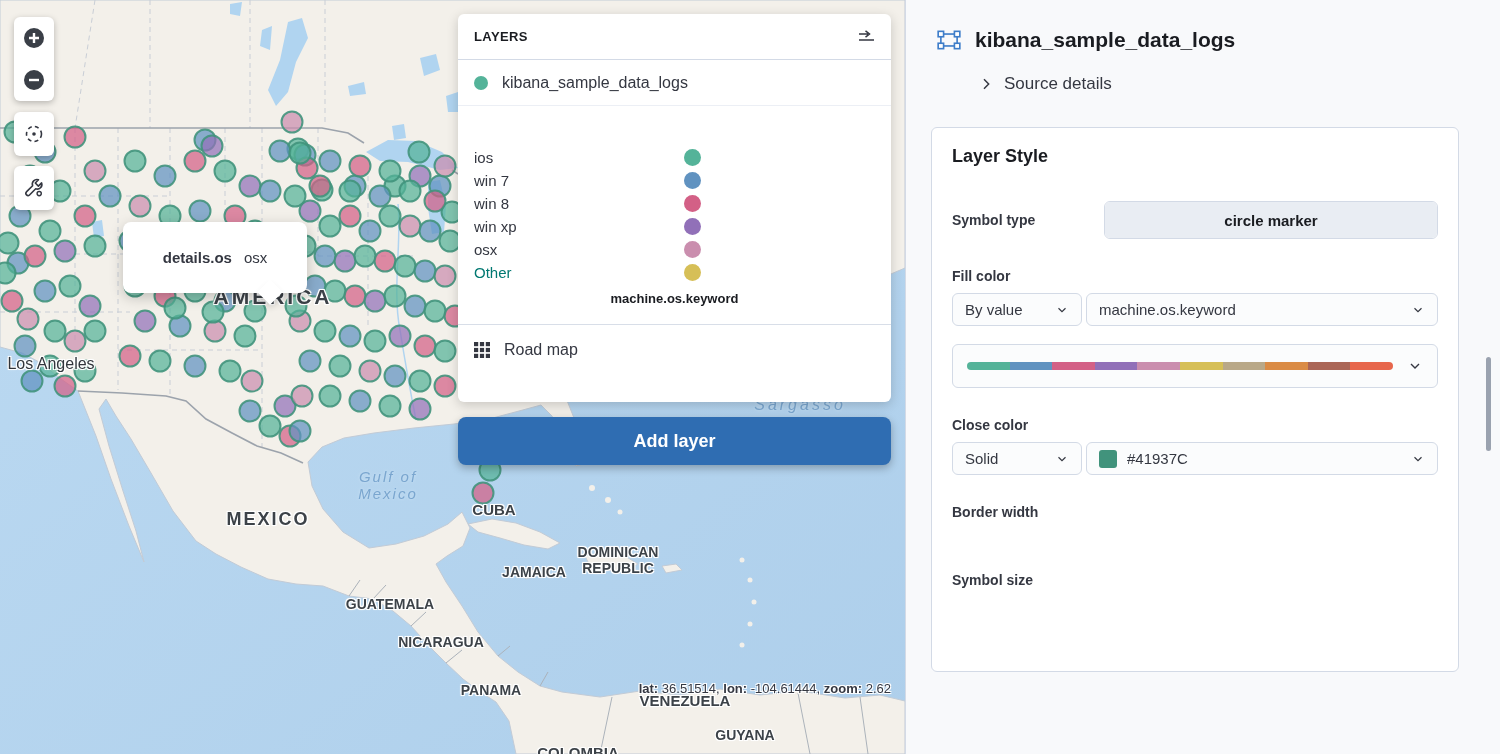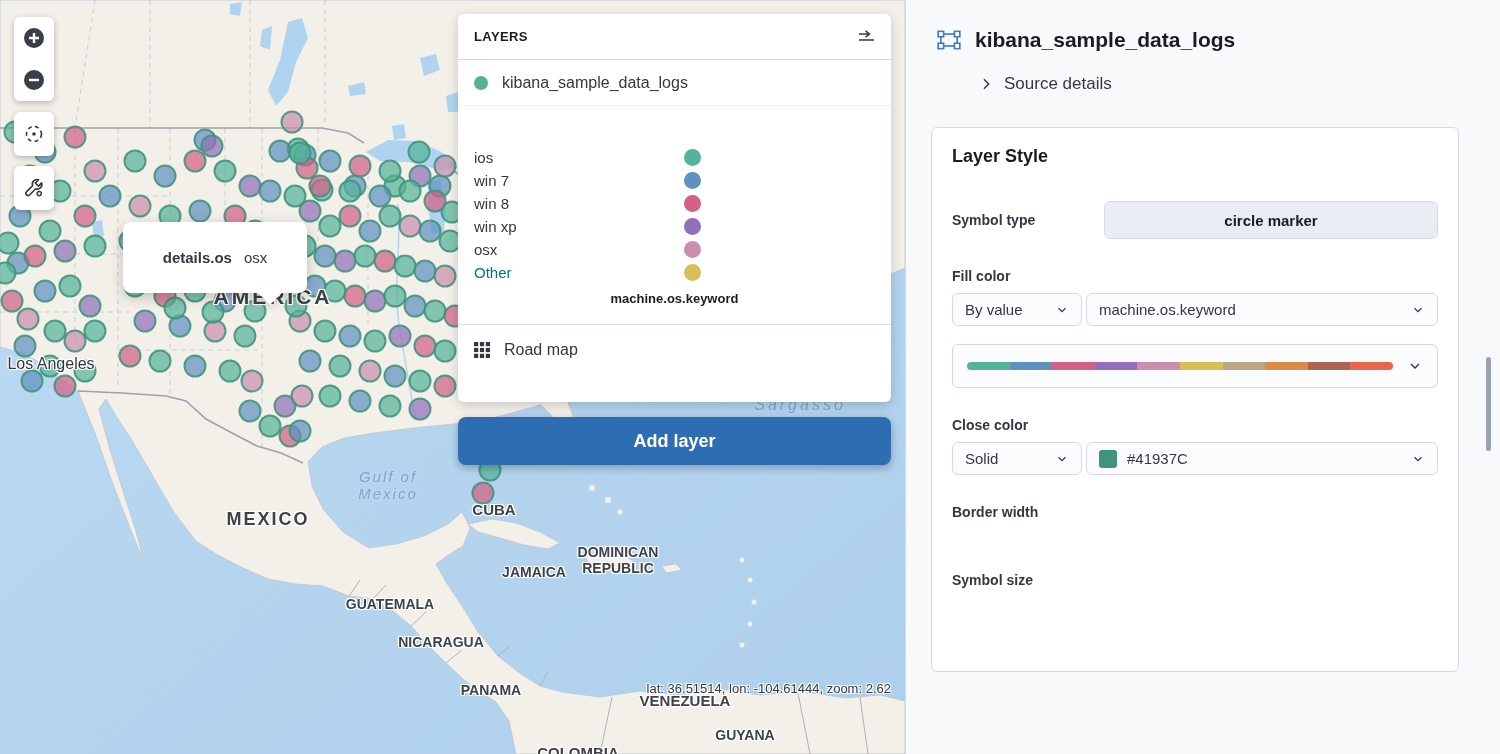--- a/index.html
+++ b/index.html
@@ -43,21 +43,21 @@
   .lp-field { text-align:center; font-size:13px; font-weight:bold; color:#1A1C21; margin-top:7px; }
   .lp-divider { border-top:1px solid #D8DEE8; margin-top:18px; }
   .lp-basemap { height:50px; display:flex; align-items:center; gap:14px; padding:0 16px; cursor:pointer; }
   .lp-basemap span.txt { font-size:16px; color:#343741; }
 
   .add-layer { position:absolute; left:458px; top:417px; width:433px; height:48px; background:#2F6DB2; color:#fff;
     font-size:18px; font-weight:bold; border:none; border-radius:8px; box-shadow:0 3px 8px rgba(0,0,0,.28); cursor:pointer; z-index:6; }
 
   .coords { position:absolute; right:14px; top:681px; font-size:13px; color:#343741; z-index:4;
     text-shadow:-1px -1px 0 #fff,1px -1px 0 #fff,-1px 1px 0 #fff,1px 1px 0 #fff; }
-  .coords b { font-weight:normal; }
+  .coords b { font-weight:bold; }
   .attribution { position:absolute; right:14px; top:716px; font-size:13px; font-weight:bold; color:#343741; z-index:4;
     text-shadow:-1px -1px 0 #fff,1px -1px 0 #fff,-1px 1px 0 #fff,1px 1px 0 #fff; }
 
   
   .side { position:absolute; left:905px; top:0; width:595px; height:754px; background:#F8F9FB; border-left:1px solid #D3DAE6; }
   .side-title { position:absolute; left:30px; top:27px; display:flex; align-items:center; gap:13px; }
   .side-title .txt { font-size:21px; font-weight:600; color:#1A1C21; }
   .source-row { position:absolute; left:72px; top:74px; display:flex; align-items:center; gap:10px; font-size:17px; color:#343741; cursor:pointer; }
 
   .card { position:absolute; left:25px; top:127px; width:528px; height:545px; background:#fff; border:1px solid #D3DAE6; border-radius:6px; padding:18px 20px; }

